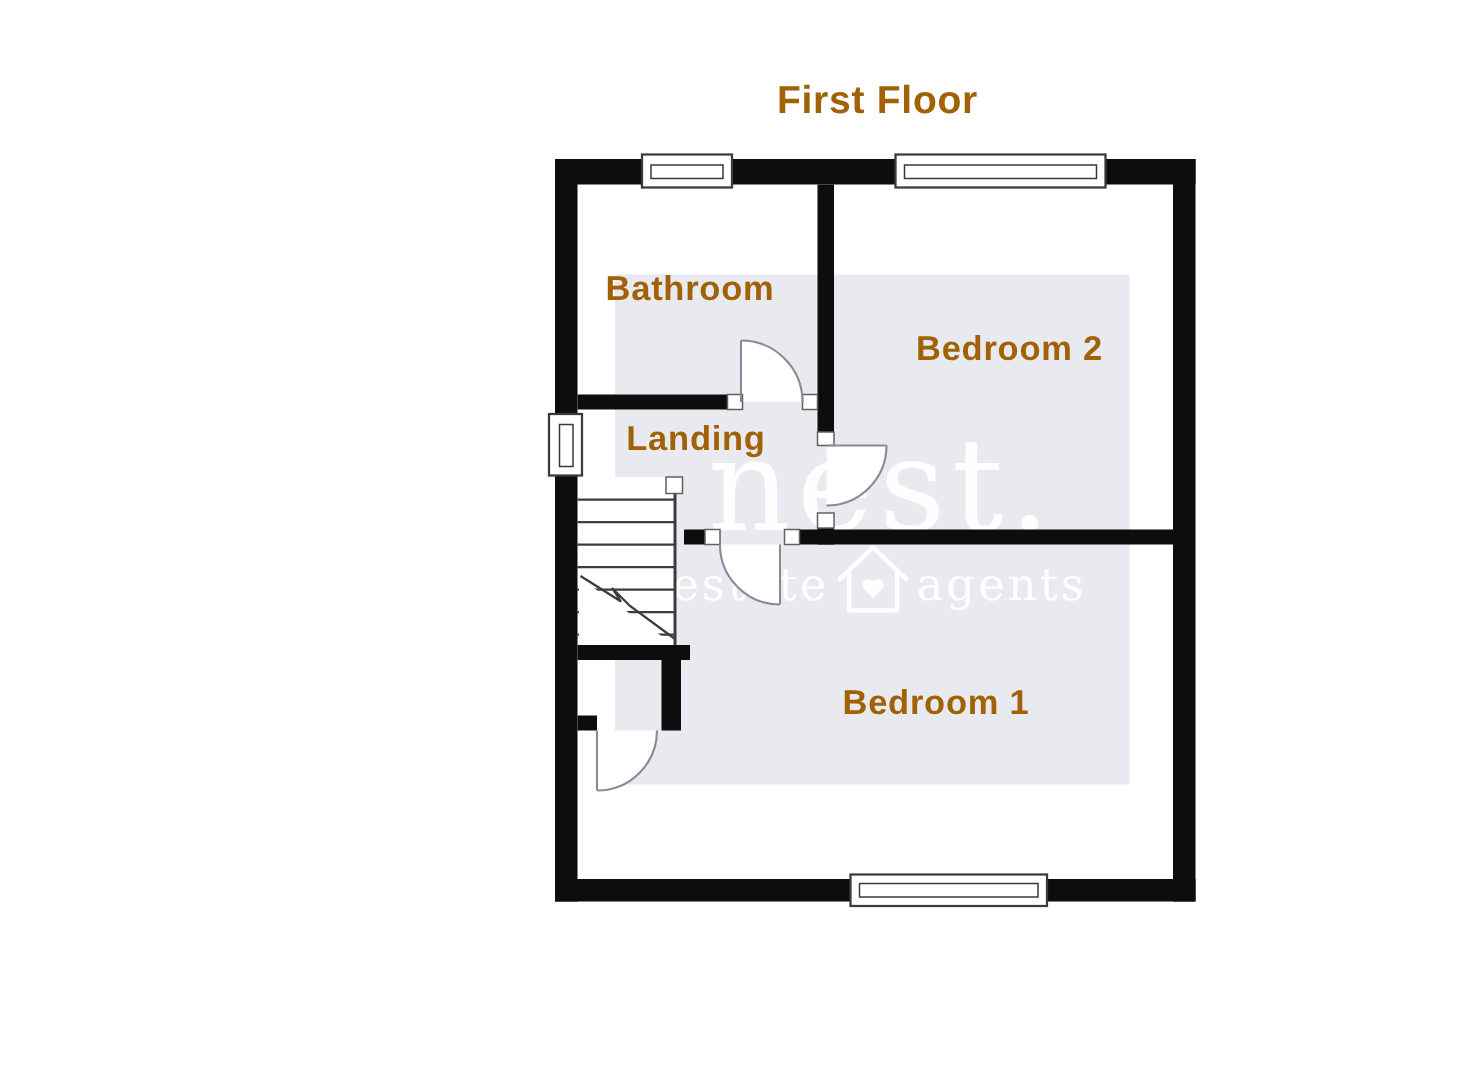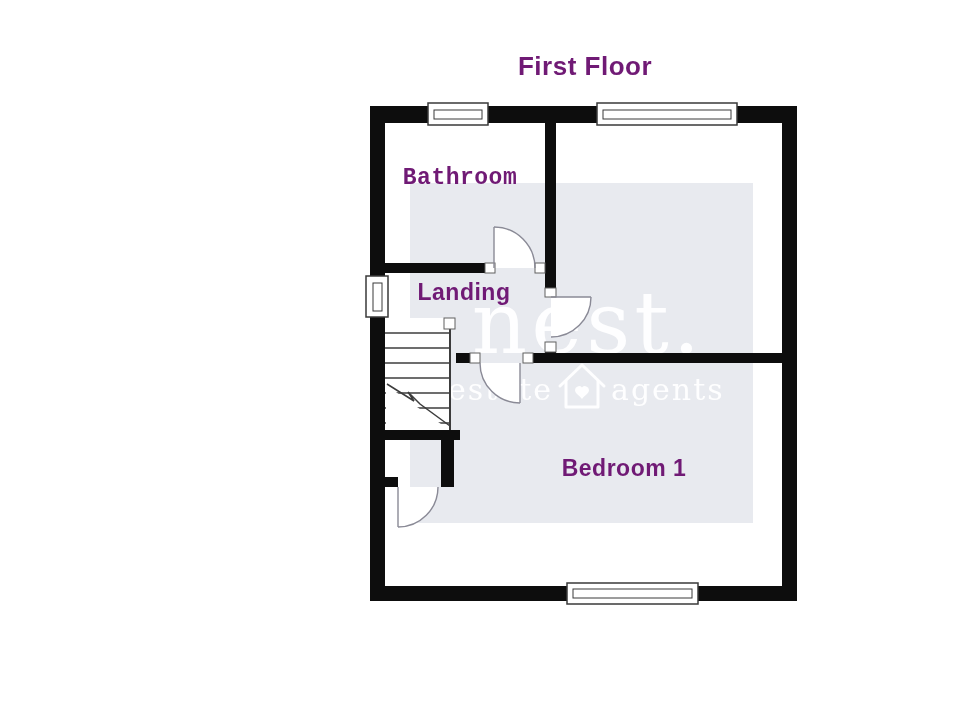--- a/index.html
+++ b/index.html
@@ -8,21 +8,21 @@
     width:980px;height:712px;
     background:#ffffff;
     font-family:"Liberation Sans", sans-serif;
     overflow:hidden;
   }
   .plan-svg{position:absolute;left:0;top:0;}
   .label{
     position:absolute;
     transform:translateX(-50%);
     font-weight:bold;
-    color:#701a75;
+    color:#a16207;
     white-space:nowrap;
     letter-spacing:0.5px;
   }
   .title{font-size:26px;}
   .room{font-size:23px;}
   .wm-text{
     font-family:"DejaVu Serif","Liberation Serif",serif;
     fill:rgba(255,255,255,0.95);
   }
   .wm-big{font-size:86px;letter-spacing:4px;}
@@ -143,20 +143,21 @@
       </g>
       <g>
         <line class="door-line" x1="398" y1="487" x2="398" y2="527"></line>
         <path class="door-line" d="M398,527 A40,40 0 0 0 438,487"></path>
       </g>
     </g>
   </svg>
 
   <div class="label title" style="left:585px;top:51px;">First Floor</div>
 
-  <div class="label room" style="left:460px;top:165px;font-family:Liberation Mono, monospace;">Bathroom</div>
+  <div class="label room" style="left:460px;top:179px;">Bathroom</div>
 
+  <div class="label room" style="left:673px;top:219px;">Bedroom 2</div>
 
   <div class="label room" style="left:464px;top:279px;">Landing</div>
 
   <div class="label room" style="left:624px;top:455px;text-align:center;">Bedroom 1</div>
 
 </div>
 
 </body></html>

